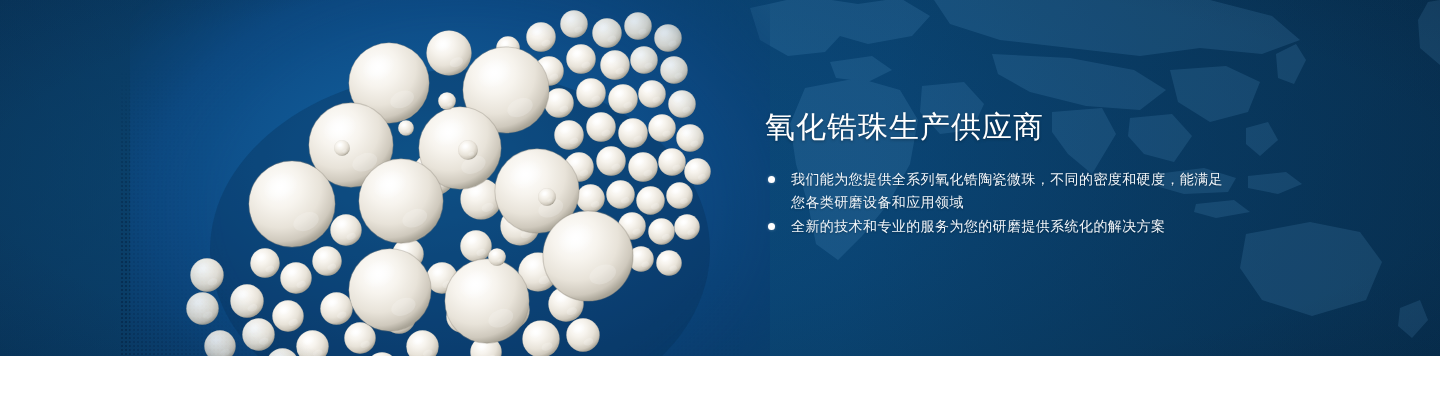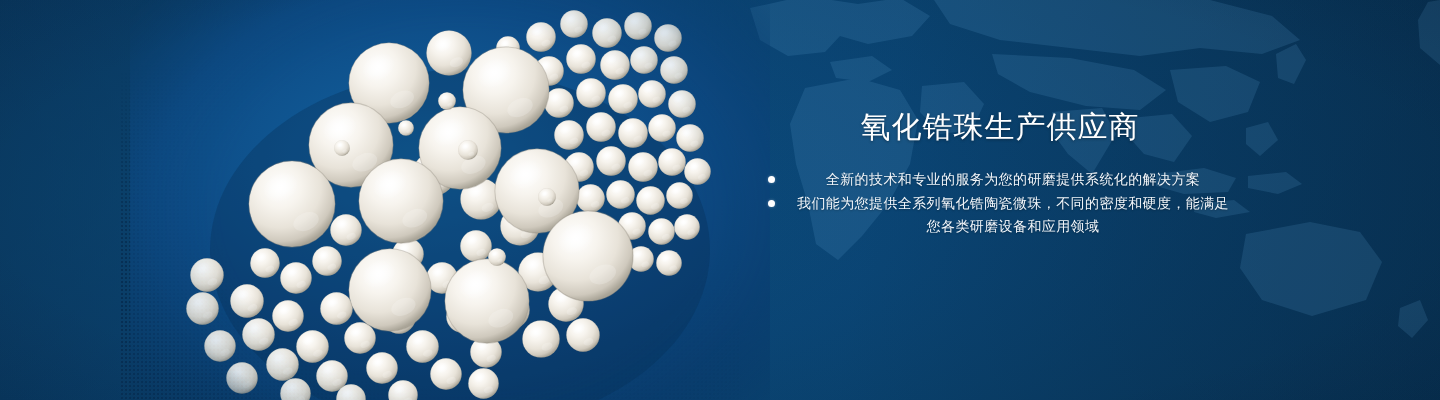--- a/index.html
+++ b/index.html
@@ -5,24 +5,23 @@
 <style>
   * { margin:0; padding:0; box-sizing:border-box; }
   html, body {
     width:1440px; height:400px;
     overflow:hidden;
     font-family:"Liberation Sans","DejaVu Sans",sans-serif;
   }
 
   .banner {
     position:relative;
-    width:1440px; height:400px;
+    width:1440px; height:356px;
     background:#0f172a;
     overflow:hidden;
-    text-align:center;
   }
 
   
   .bg-base {
     position:absolute; inset:0;
     background:
       radial-gradient(120% 150% at 18% 48%, #0c4f80 0%, #0a4372 38%, #083659 74%, #06294a 100%);
   }
   .bg-sheen {
     position:absolute; inset:0;
@@ -307,25 +306,25 @@
   <div class="bg-vignette"></div>
 
   <div class="copy">
 
     <div class="headline">氧化锆珠生产供应商</div>
 
     <div class="bullets">
 
       <div class="bullet">
         <span class="dot"></span>
+        <span>我们能为您提供全系列氧化锆陶瓷微珠，不同的密度和硬度，能满足您各类研磨设备和应用领域</span>
+      </div>
+
+      <div class="bullet">
+        <span class="dot"></span>
         <span>全新的技术和专业的服务为您的研磨提供系统化的解决方案</span>
       </div>
 
-      <div class="bullet">
-        <span class="dot"></span>
-        <span>我们能为您提供全系列氧化锆陶瓷微珠，不同的密度和硬度，能满足您各类研磨设备和应用领域</span>
-      </div>
-
 
     </div>
   </div>
 
 </div>
 
 </body></html>

